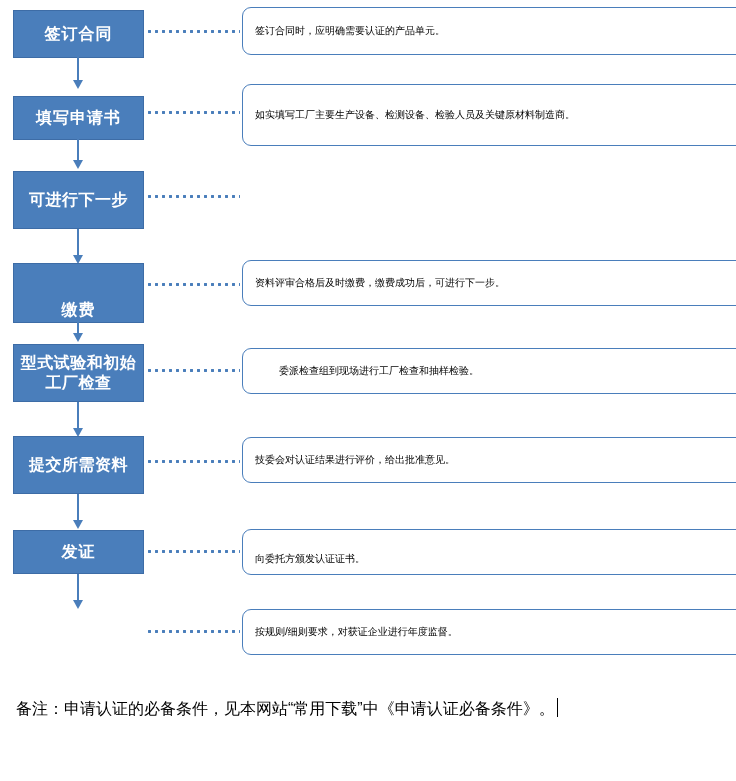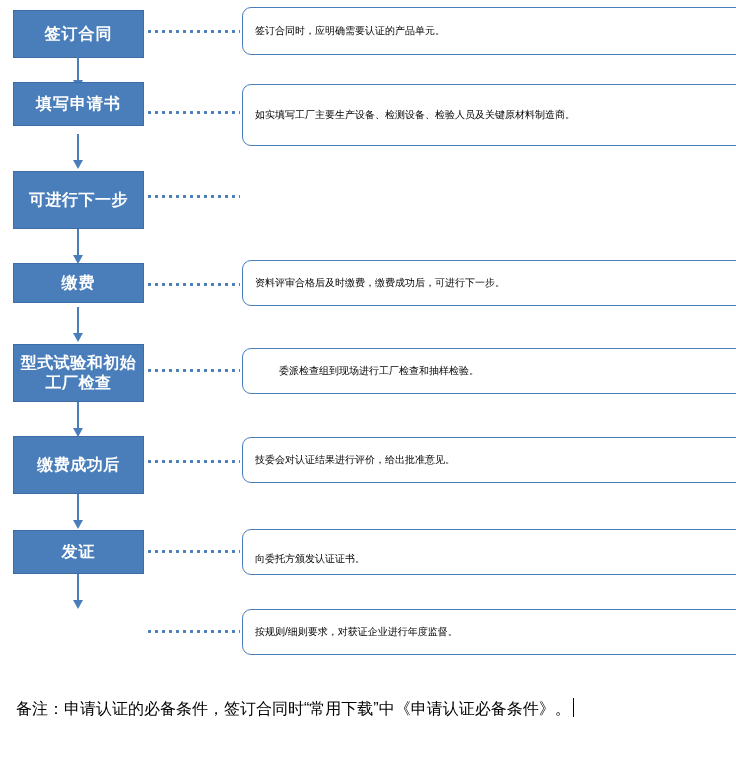--- a/index.html
+++ b/index.html
@@ -114,55 +114,55 @@
 
   <div class="step" style="top:10px; height:48px;">
     <span>签订合同</span>
   </div>
   <div class="arrow" style="top:54px; height:27px;"></div>
   <div class="leader" style="left:146px; top:30px; width:94px;"></div>
   <div class="note" style="top:7px; height:48px;">
     <span>签订合同时，应明确需要认证的产品单元。</span>
   </div>
 
-  <div class="step" style="top:82px; height:44px;">
+  <div class="step" style="top:96px; height:44px;">
     <span>填写申请书</span>
   </div>
   <div class="arrow" style="top:134px; height:27px;"></div>
   <div class="leader" style="left:146px; top:111px; width:94px;"></div>
   <div class="note" style="top:84px; height:62px;">
     <span>如实填写工厂主要生产设备、检测设备、检验人员及关键原材料制造商。</span>
   </div>
 
   <div class="step tall" style="top:171px; height:58px;">
     <span>可进行下一步</span>
   </div>
   <div class="arrow" style="top:229px; height:27px;"></div>
   <div class="leader" style="left:146px; top:195px; width:94px;"></div>
 
-  <div class="step" style="top:263px; height:40px;">
+  <div class="step" style="top:263px; height:60px;align-items:flex-end;">
     <span>缴费</span>
   </div>
   <div class="arrow" style="top:307px; height:27px;"></div>
   <div class="leader" style="left:146px; top:283px; width:94px;"></div>
   <div class="note" style="top:260px; height:46px;">
     <span>资料评审合格后及时缴费，缴费成功后，可进行下一步。</span>
   </div>
 
   <div class="step tall" style="top:344px; height:58px;align-items:center;">
     <span>型式试验和初始工厂检查</span>
   </div>
   <div class="arrow" style="top:402px; height:27px;"></div>
   <div class="leader" style="left:146px; top:369px; width:94px;"></div>
   <div class="note" style="top:348px; height:46px;padding-left:36px;">
     <span>委派检查组到现场进行工厂检查和抽样检验。</span>
   </div>
 
   <div class="step tall" style="top:436px; height:58px;">
-    <span>缴费成功后</span>
+    <span>提交所需资料</span>
   </div>
   <div class="arrow" style="top:494px; height:27px;"></div>
   <div class="leader" style="left:146px; top:460px; width:94px;"></div>
   <div class="note" style="top:437px; height:46px;">
     <span>技委会对认证结果进行评价，给出批准意见。</span>
   </div>
 
   <div class="step" style="top:530px; height:44px;">
     <span>发证</span>
   </div>
@@ -170,15 +170,15 @@
   <div class="leader" style="left:146px; top:550px; width:94px;"></div>
   <div class="note" style="top:529px; height:46px;align-items:flex-end;">
     <span>向委托方颁发认证证书。</span>
   </div>
 
   <div class="leader" style="left:146px; top:630px; width:94px;"></div>
   <div class="note" style="top:609px; height:46px;">
     <span>按规则/细则要求，对获证企业进行年度监督。</span>
   </div>
 
-  <div class="remark"><span>备注：申请认证的必备条件，签订合同时“常用下载”中《申请认证必备条件》。</span><span class="caret"></span></div>
+  <div class="remark"><span>备注：申请认证的必备条件，见本网站“常用下载”中《申请认证必备条件》。</span><span class="caret"></span></div>
 
 </div>
 
 </body></html>

